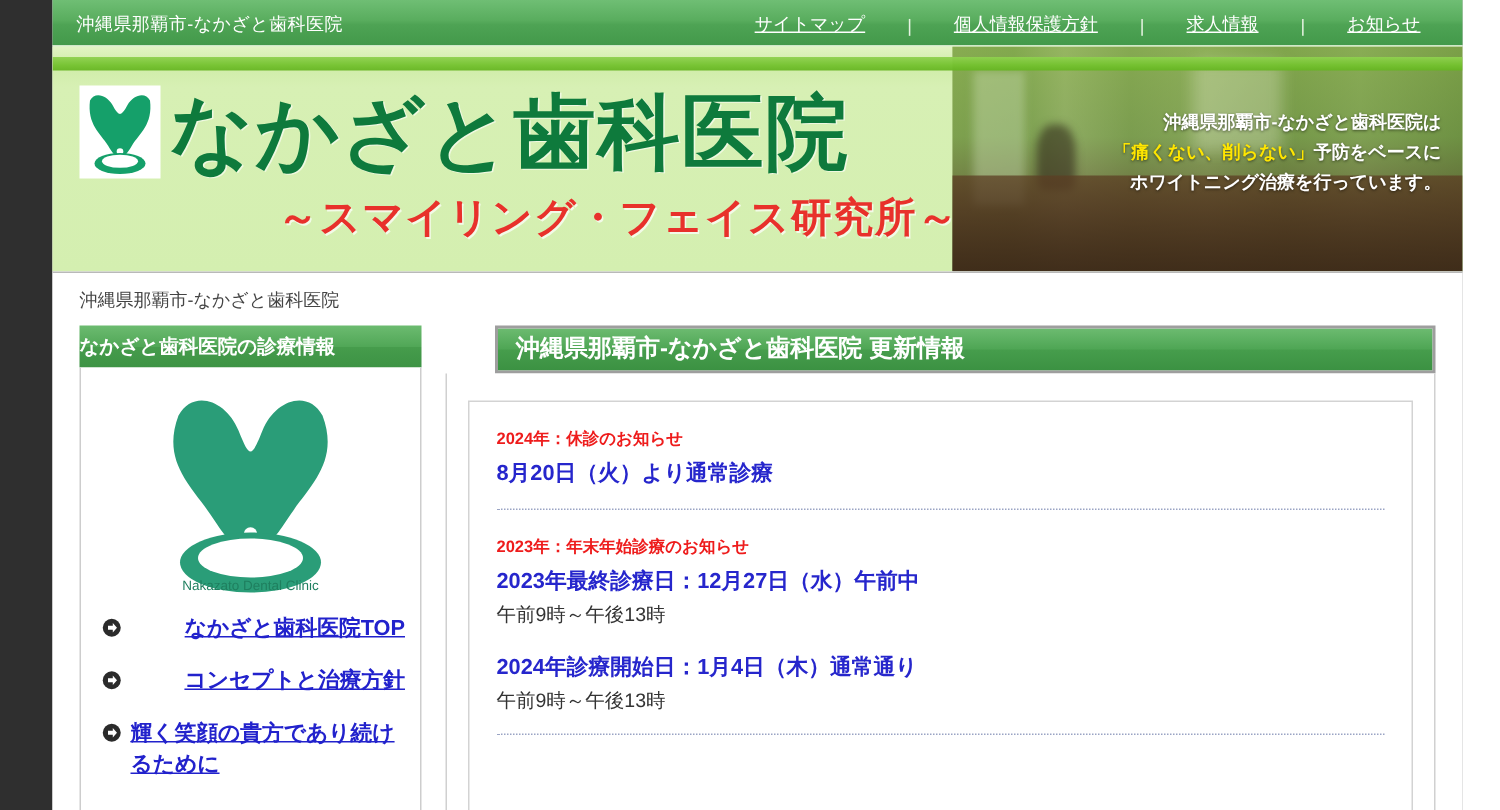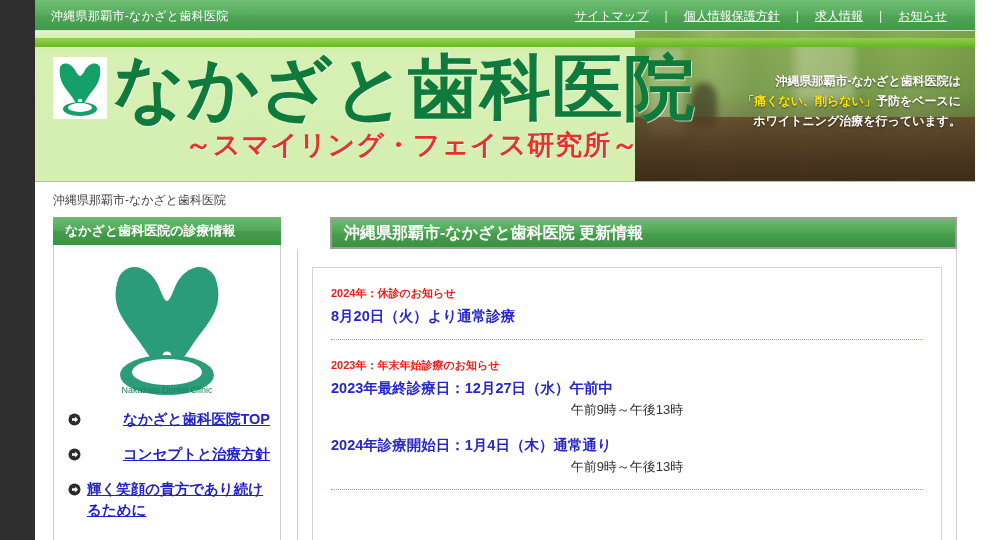--- a/index.html
+++ b/index.html
@@ -55,23 +55,22 @@
     color: #ffffff;
     letter-spacing: 0.3px;
     white-space: nowrap;
   }
   .topbar-links {
     position: absolute;
     right: 14px;
     top: 8px;
     display: flex;
     align-items: center;
-    gap: 0px;
-    white-space: nowrap;
-    font-family: Liberation Mono, monospace;
+    gap: 14px;
+    white-space: nowrap;
   }
   .topbar-links a {
     color: #ffffff;
     font-size: 12px;
     text-decoration: underline;
     padding: 0 14px;
   }
   .topbar-sep {
     color: #e6f3e2;
     font-size: 12px;
@@ -149,21 +148,21 @@
   }
   .logo-mark {
     width: 54px;
     height: 62px;
     background: #ffffff;
     position: relative;
     flex: none;
     margin-right: 6px;
   }
   .logo-name {
-    font-size: 71px;
+    font-size: 55px;
     line-height: 62px;
     font-weight: bold;
     color: #0e7a3c;
     letter-spacing: 1px;
     text-shadow: 1px 1px 0 rgba(255,255,255,0.6);
     white-space: nowrap;
   }
   .logo-sub {
     position: absolute;
     left: 150px;
@@ -213,21 +212,20 @@
     left: 18px; top: 35px;
     width: 228px;
   }
   .sidebar-head {
     height: 28px;
     background: linear-gradient(to bottom, #6cbb70 0%, #51a757 50%, #469c4c 51%, #3d9344 100%);
     color: #ffffff;
     font-size: 13px;
     font-weight: bold;
     line-height: 28px;
-    padding-left: 12px;
     white-space: nowrap;
   }
   .sidebar-body {
     border: 1px solid #cdcdcd;
     border-top: none;
     background: #ffffff;
     padding: 8px 10px 14px 10px;
     height: 316px;
   }
   .sidebar-logo {
@@ -302,21 +300,20 @@
   .news-strong {
     color: #2626cc;
     font-size: 14.5px;
     font-weight: bold;
     line-height: 22px;
   }
   .news-plain {
     color: #333333;
     font-size: 13px;
     line-height: 21px;
-    text-align: center;
   }
   .news-gap { height: 14px; }
   .news-sep {
     border-top: 1px dotted #9aa4c4;
     margin: 12px 0 14px 0;
     height: 0;
   }
 </style>
 </head>
 <body>

